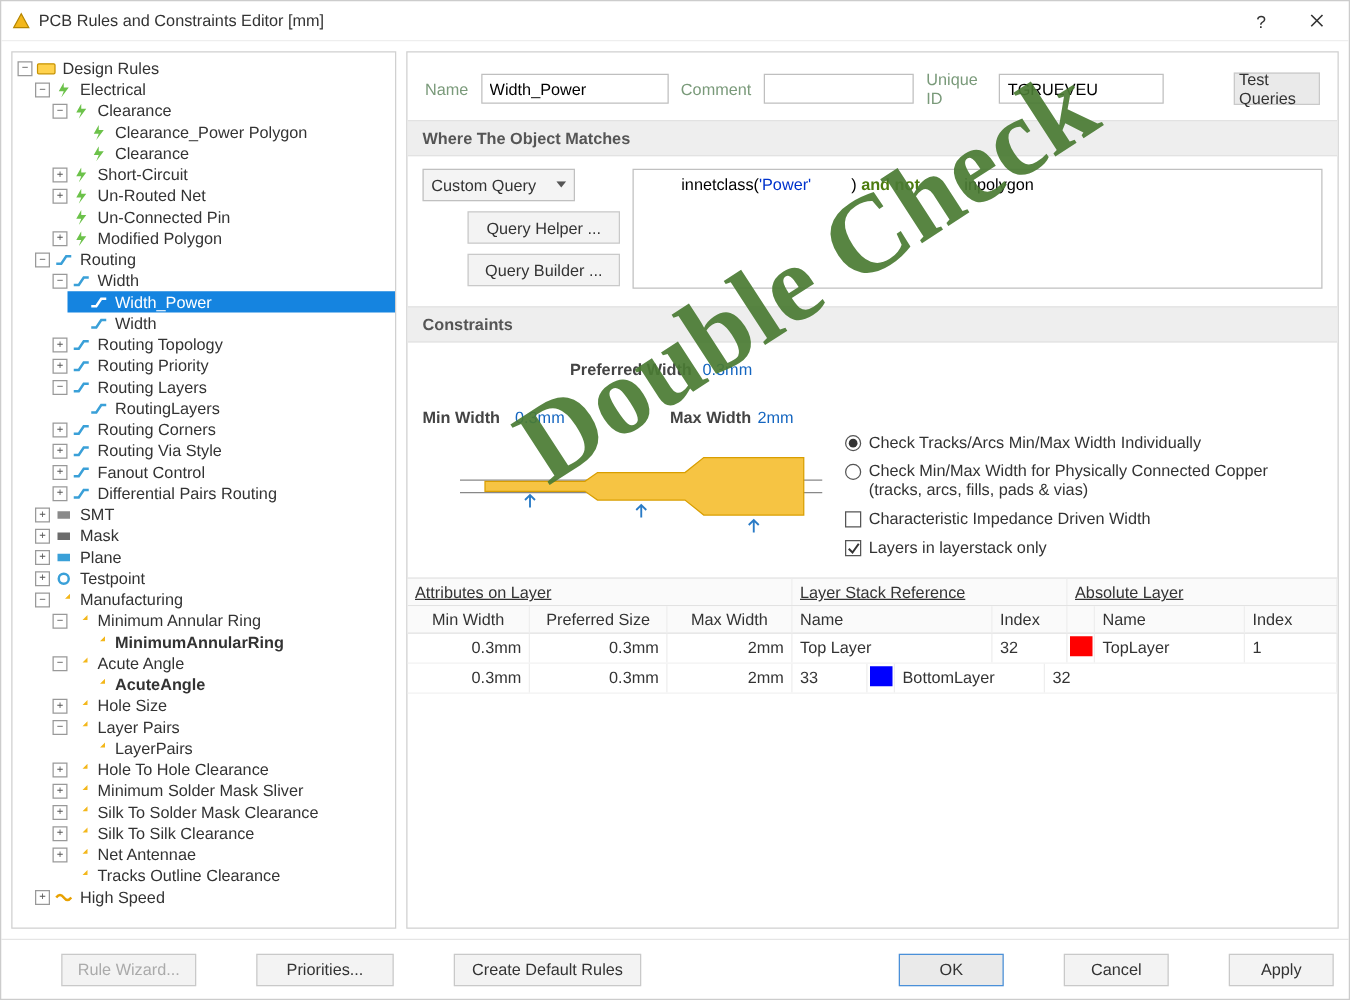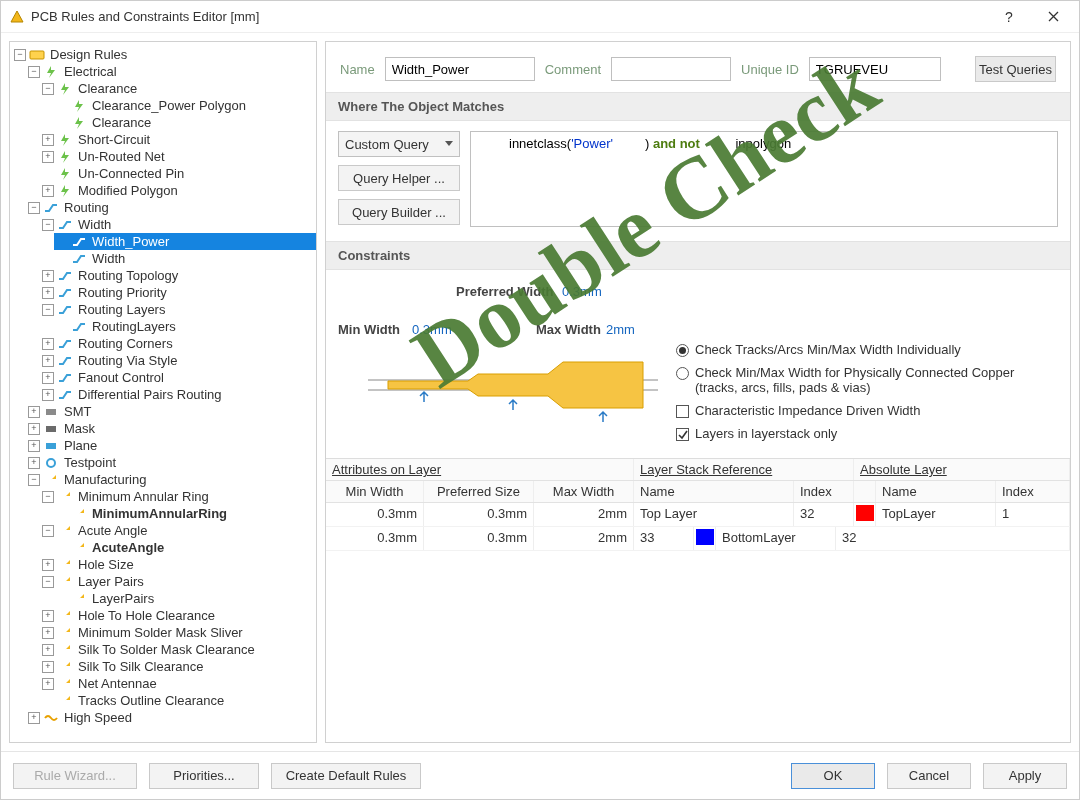--- a/index.html
+++ b/index.html
@@ -19,21 +19,21 @@
   .tw.blank { border: none; background: transparent; }
   .ic { width: 16px; height: 12px; display: inline-flex; align-items: center; justify-content: center; margin-right: 3px; }
   .label { font-size: 13px; padding: 0 2px; }
   .row.sel { background: #1584e0; }
   .row.sel .label { color: #fff; }
   .row.bold .label { font-weight: 600; }
   .detail-pane { flex: 1; border: 1px solid #d0d0d0; display: flex; flex-direction: column; overflow: hidden; }
   .form-row { display: flex; align-items: center; gap: 10px; padding: 14px 14px 10px 14px; }
   .flabel { color: #7a9a7a; font-size: 13px; }
   .tin { height: 24px; border: 1px solid #bfbfbf; padding: 2px 6px; font-size: 13px; background: #fff; }
-  .btn { height: 26px; border: 1px solid #c9c9c9; background: #eaeaea; padding: 0 3px; font-size: 13px; display: inline-flex; align-items: center; justify-content: center; }
+  .btn { height: 26px; border: 1px solid #c9c9c9; background: #eaeaea; padding: 0 3px; font-size: 13px; display: inline-flex; align-items: center; justify-content: center; margin-left: 36px; }
   .section { background: #eeeeee; border-top: 1px solid #e2e2e2; border-bottom: 1px solid #e2e2e2; padding: 6px 12px; font-weight: 600; color: #555; }
   .match-area { display: flex; gap: 10px; padding: 10px 12px 14px 12px; align-items: flex-start; }
   .match-left { display: flex; flex-direction: column; gap: 8px; }
   .dd { width: 122px; height: 26px; border: 1px solid #c0c0c0; background: #f4f4f4; display: flex; align-items: center; justify-content: space-between; padding: 0 6px; font-size: 13px; }
   .qeditor { flex: 1; height: 96px; border: 1px solid #c0c0c0; background: #fff; padding: 4px 6px; font-family: Consolas, monospace; font-size: 13px; }
   .qeditor .fn { color: #000; margin-left: 32px; }
   .qeditor .str { color: #0033cc; }
   .qeditor .kw { color: #4d7c0f; font-weight: 600; }
   .constraints-body { padding: 14px 12px 4px 12px; display: flex; gap: 18px; }
   .diag { position: relative; width: 320px; height: 170px; }
@@ -661,21 +661,21 @@
               <div class="c-aname">BottomLayer</div>
               <div class="c-aidx">32</div>
             </div>
           </div>
       </div>
       <div style="flex:1"></div>
     </div>
   </div>
 
   <div class="footer">
-    <div class="btn disabled" style="width:124px">Rule Wizard...</div>
+    <div class="btn disabled" style="width:108px">Rule Wizard...</div>
     <div class="btn flat" style="width:110px">Priorities...</div>
     <div class="btn flat" style="width:150px">Create Default Rules</div>
     <div class="spacer"></div>
     <div class="btn primary" style="width:84px">OK</div>
     <div class="btn flat" style="width:84px">Cancel</div>
     <div class="btn flat" style="width:84px">Apply</div>
   </div>
 
   <div class="watermark">Double Check</div>
 </div>

